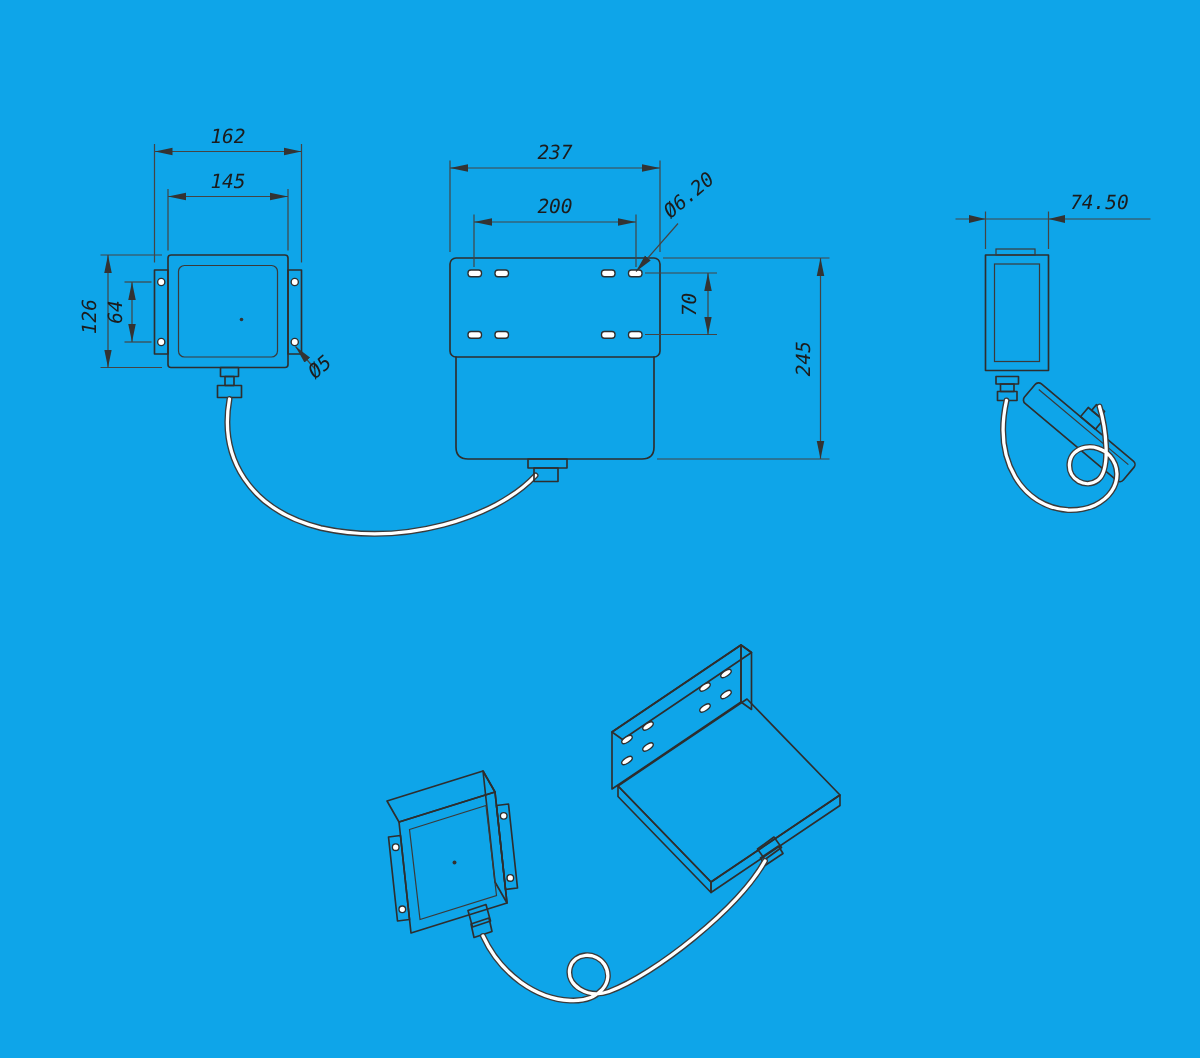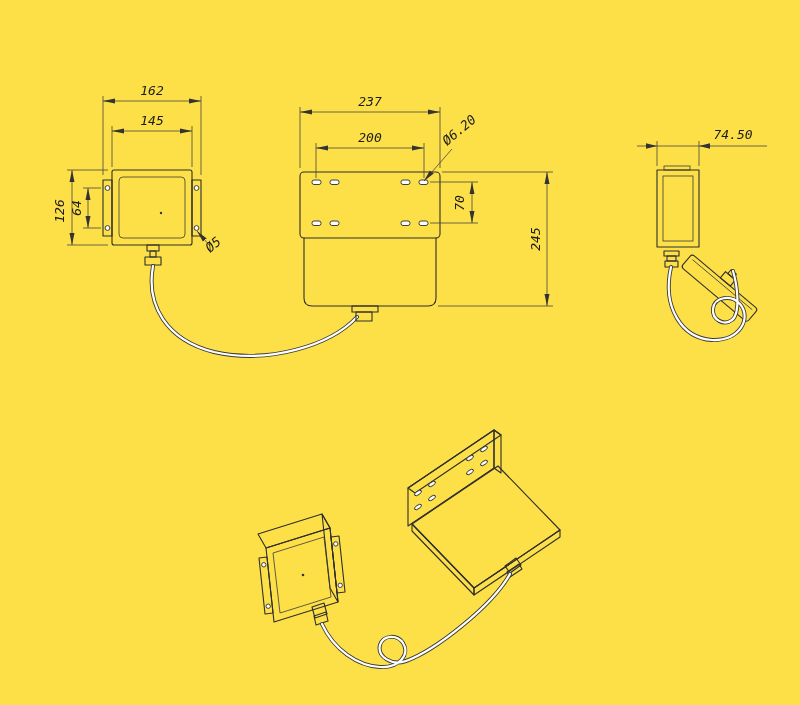--- a/index.html
+++ b/index.html
@@ -1,16 +1,16 @@
 <!DOCTYPE html>
 <html><head>
 <meta charset="utf-8">
 <style>
   html,body{margin:0;padding:0;background:#ffffff;}
-  .stage{position:relative;width:800px;height:705px;background:#fde047;overflow:hidden;
+  .stage{position:relative;width:800px;height:705px;background:#0ea5e9;overflow:hidden;
          font-family:"DejaVu Sans Mono",monospace;}
   svg{display:block;}
   .o{fill:none;stroke:#2e2e2e;stroke-width:1.1;stroke-linejoin:round;stroke-linecap:round;}
   .d{fill:none;stroke:#3a3a3a;stroke-width:0.8;}
   .dimln{fill:none;stroke:#444444;stroke-width:0.8;}
   .hole{fill:#ffffff;stroke:#2e2e2e;stroke-width:0.9;}
   .cable-out{fill:none;stroke:#3a3a3a;stroke-width:4;stroke-linecap:round;}
   .cable-in{fill:none;stroke:#ffffff;stroke-width:2.2;stroke-linecap:round;}
   text.dim{font-family:"DejaVu Sans Mono",monospace;font-style:italic;font-size:13px;fill:#1c1c1c;}
 </style>

